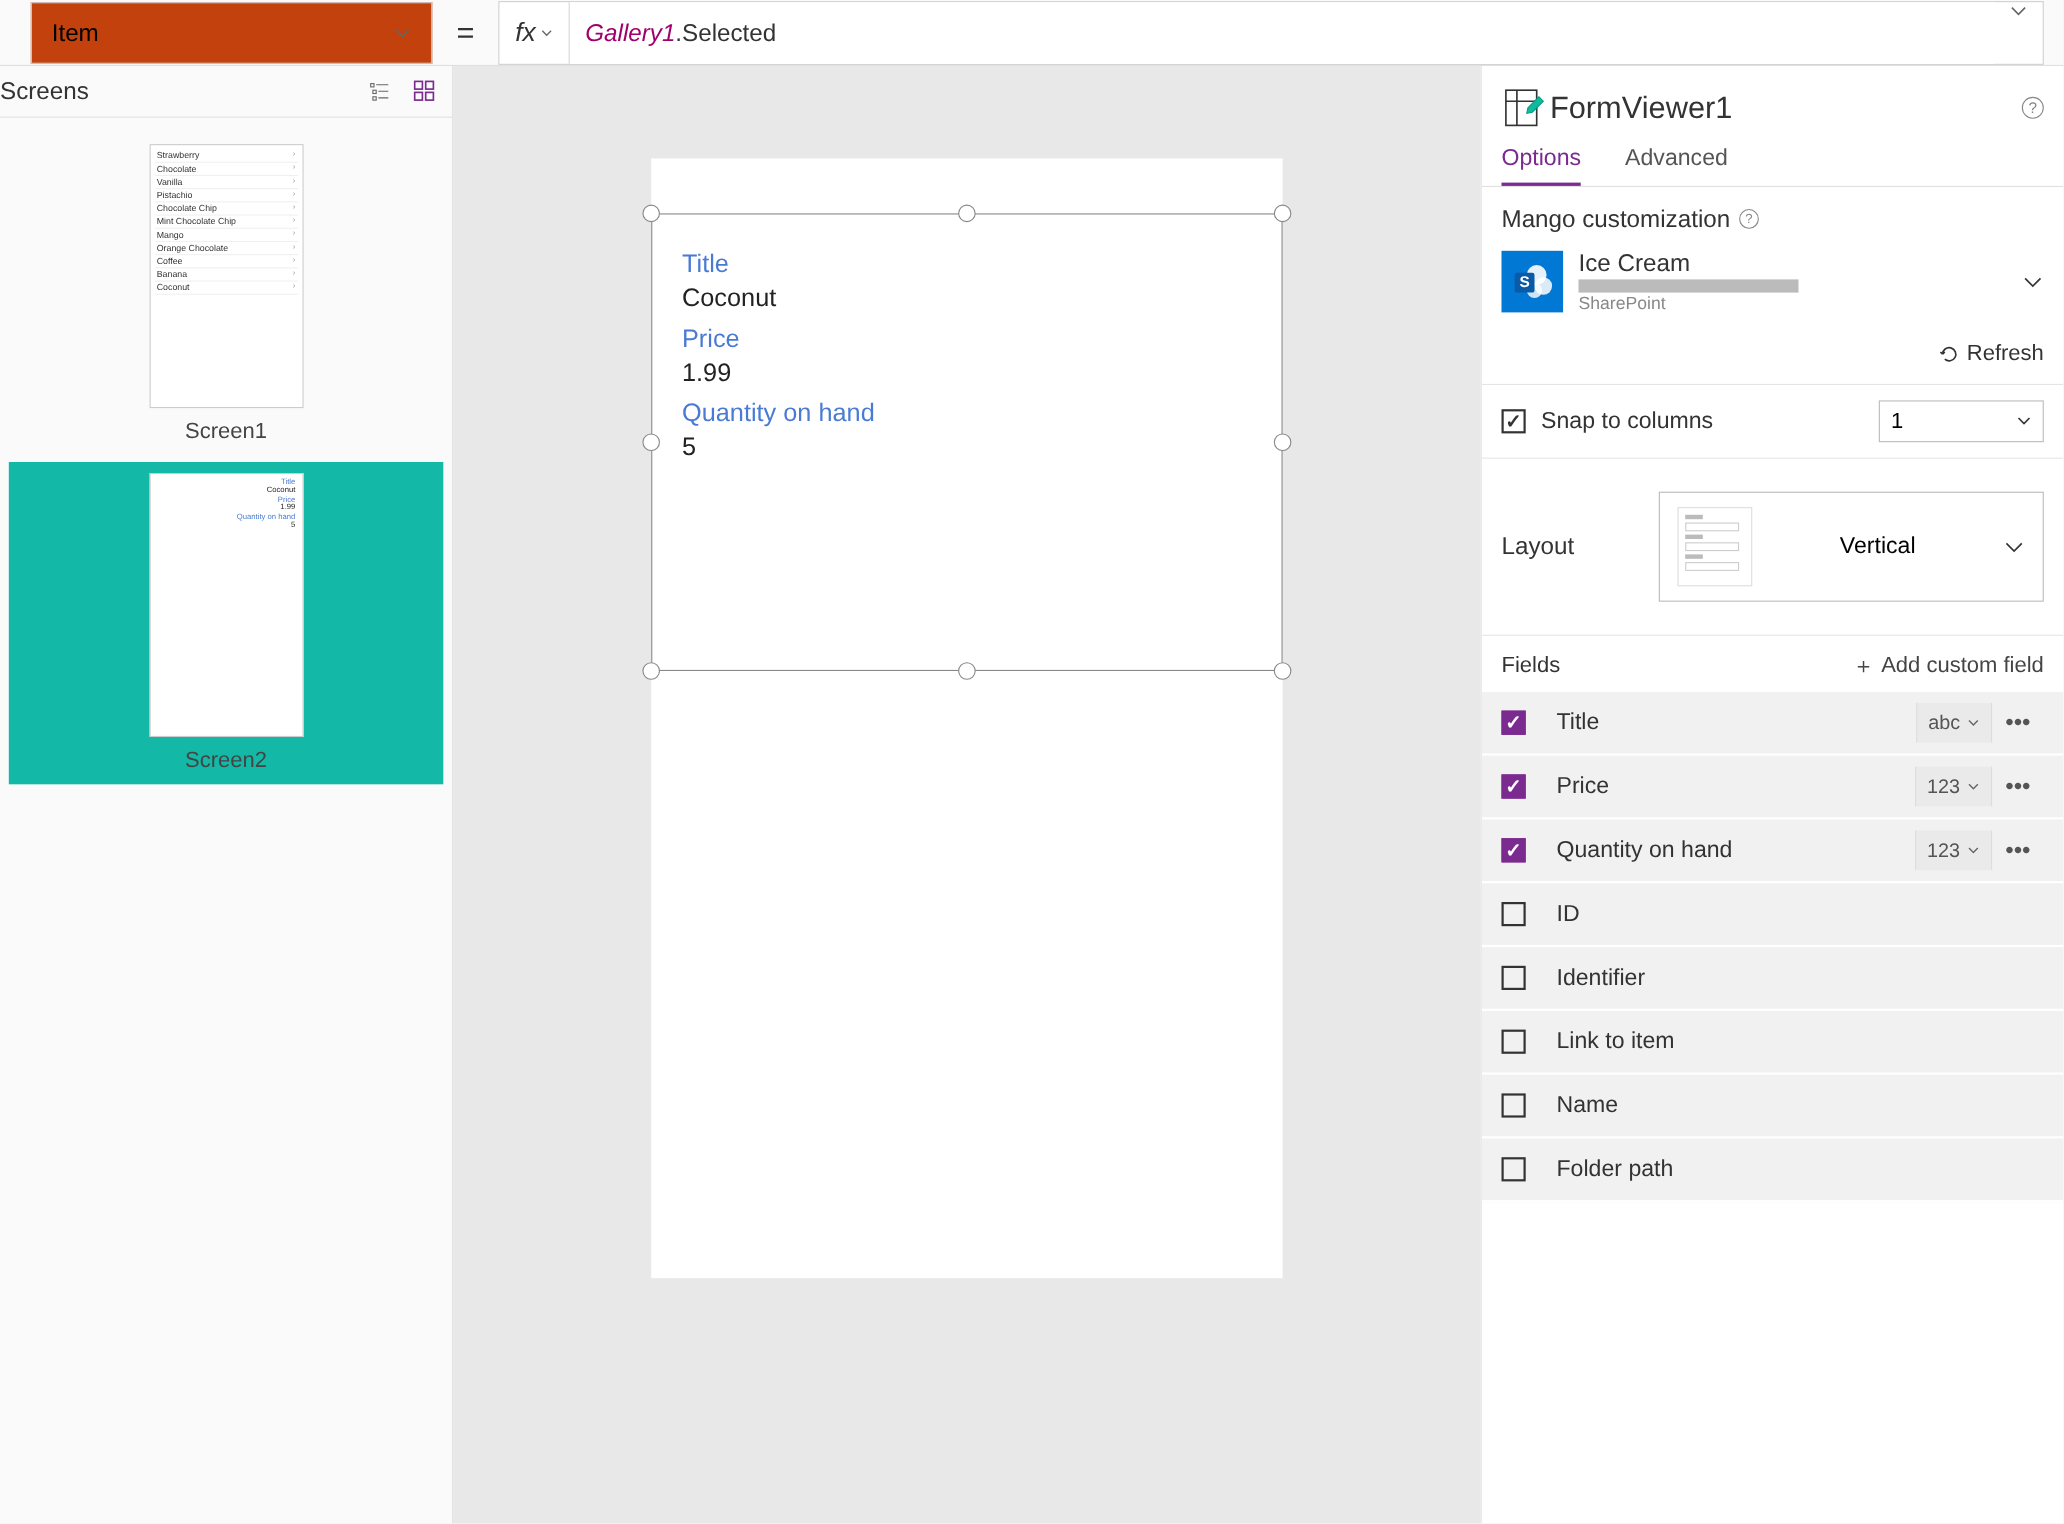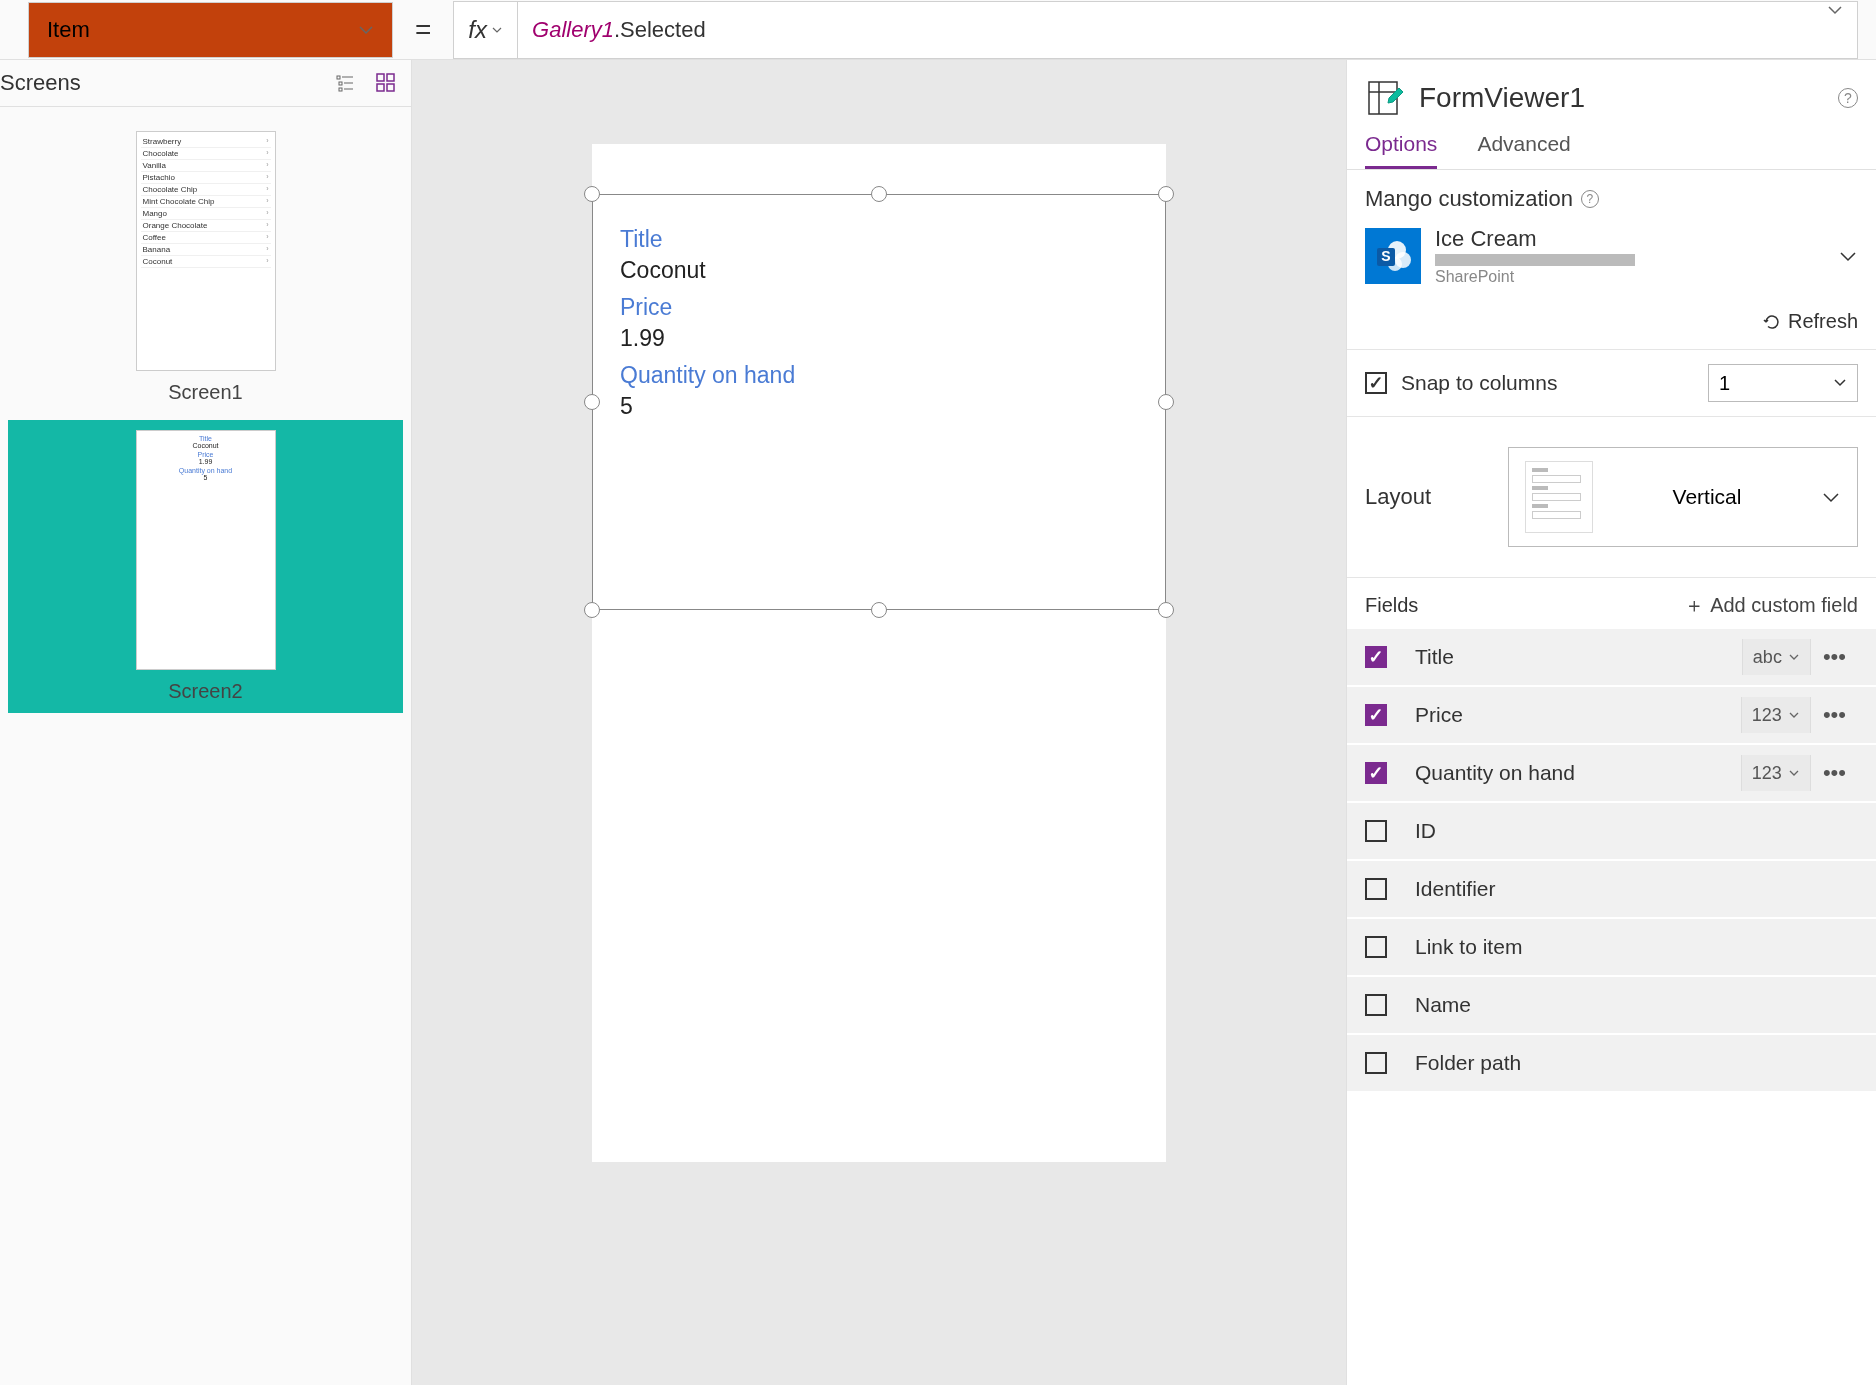--- a/index.html
+++ b/index.html
@@ -20,21 +20,21 @@
 
 
 .left-panel { width: 412px; border-right: 1px solid #e0e0e0; background: #fafafa; }
 .screens-header { display: flex; justify-content: space-between; align-items: center; padding: 10px 14px 10px 0; border-bottom: 1px solid #e0e0e0; }
 .screens-header .title { font-size: 22px; color: #333; }
 .screens-header .icons { display: flex; gap: 18px; }
 .icn { width: 22px; height: 22px; display: inline-block; }
 .thumb-list { padding: 14px 8px; }
 .thumb-item { text-align: center; padding: 10px 0; margin-bottom: 6px; }
 .thumb-item.selected { background: #14b8a6; }
-.thumb-box { width: 140px; height: 240px; background: #fff; border: 1px solid #ccc; margin: 0 auto 10px; font-size: 8px; text-align: center; padding: 4px; overflow: hidden; }
+.thumb-box { width: 140px; height: 240px; background: #fff; border: 1px solid #ccc; margin: 0 auto 10px; font-size: 8px; text-align: right; padding: 4px; overflow: hidden; }
 .thumb-label { font-size: 20px; color: #444; }
 
 .thumb-row { display: flex; justify-content: space-between; padding: 1px 2px; border-bottom: 1px solid #f0f0f0; font-size: 8px; color: #333; }
 .thumb-row .chev { color: #999; font-size: 7px; }
 
 .thumb-form .lbl { color: #4a7bd4; font-size: 7px; padding: 0 2px; }
 .thumb-form .val { color: #222; font-size: 7px; padding: 0 2px 2px; }
 
 
 .canvas-area { flex: 1; background: #e8e8e8; display: flex; justify-content: center; padding-top: 84px; }
@@ -47,21 +47,21 @@
 .h-tc { top: 6px; left: 50%; margin-left: -8px; }
 .h-bc { bottom: 6px; left: 50%; margin-left: -8px; }
 .h-ml { top: 50%; left: 6px; margin-top: -8px; }
 .h-mr { top: 50%; right: 6px; margin-top: -8px; }
 .form-content { position: absolute; inset: 14px; padding: 22px 28px; }
 .field-label { color: #4a7bd4; font-size: 23px; margin-top: 10px; }
 .field-value { color: #222; font-size: 23px; margin-top: 4px; margin-bottom: 10px; }
 
 
 .right-panel { width: 530px; background: #fff; border-left: 1px solid #e0e0e0; overflow: hidden; }
-.rp-header { display: flex; align-items: center; gap: 14px; padding: 18px 18px 0 18px; }
+.rp-header { display: flex; align-items: center; gap: 4px; padding: 18px 18px 0 18px; }
 .rp-title { font-size: 28px; color: #333; }
 .help-q { margin-left: auto; color: #888; border: 1px solid #888; border-radius: 50%; width: 20px; height: 20px; font-size: 14px; text-align: center; line-height: 18px; }
 .rp-tabs { display: flex; gap: 40px; padding: 14px 18px 0 18px; border-bottom: 1px solid #e0e0e0; }
 .rp-tab { font-size: 21px; color: #555; padding-bottom: 10px; cursor: pointer; }
 .rp-tab.active { color: #7b2a8f; border-bottom: 3px solid #7b2a8f; }
 
 .rp-section { padding: 16px 18px; border-bottom: 1px solid #e5e5e5; }
 .rp-section-h { font-size: 22px; color: #333; display: flex; align-items: center; gap: 8px; }
 .info-i { color: #888; border: 1px solid #888; border-radius: 50%; width: 18px; height: 18px; font-size: 12px; text-align: center; line-height: 16px; }
 

